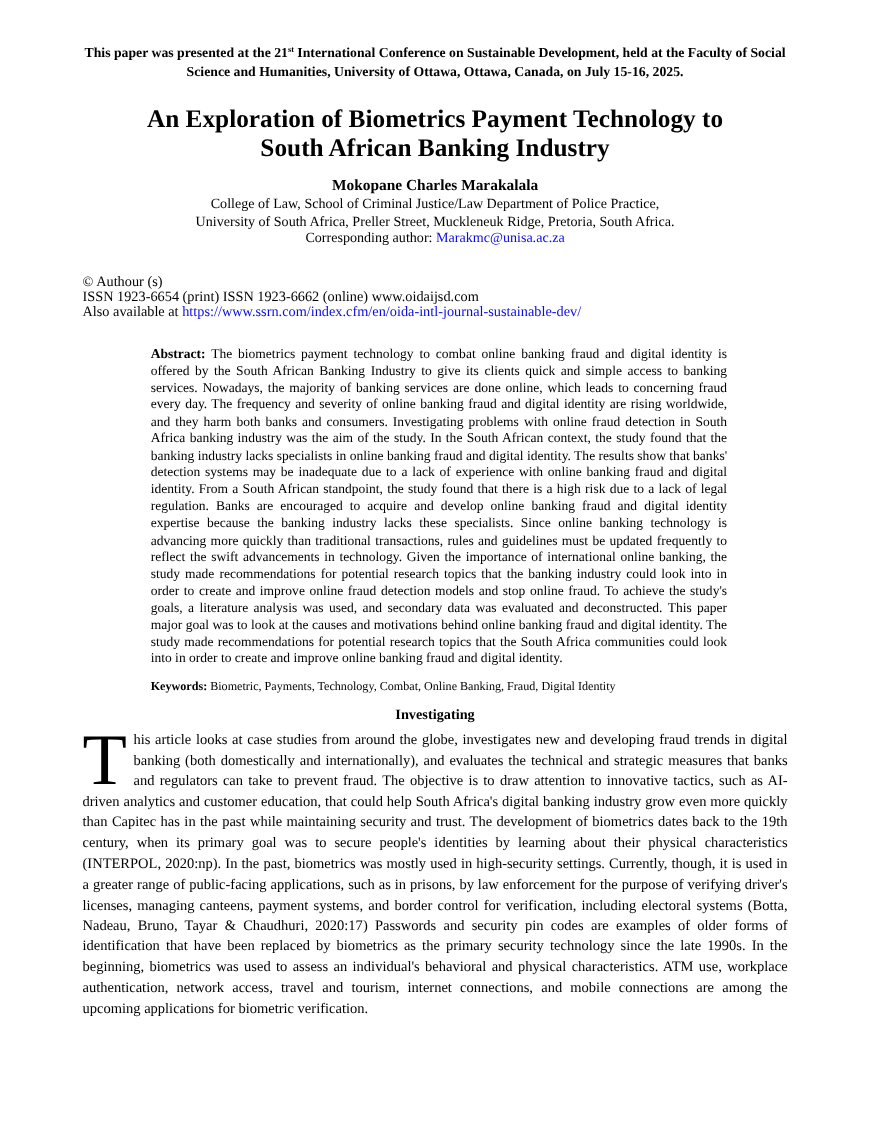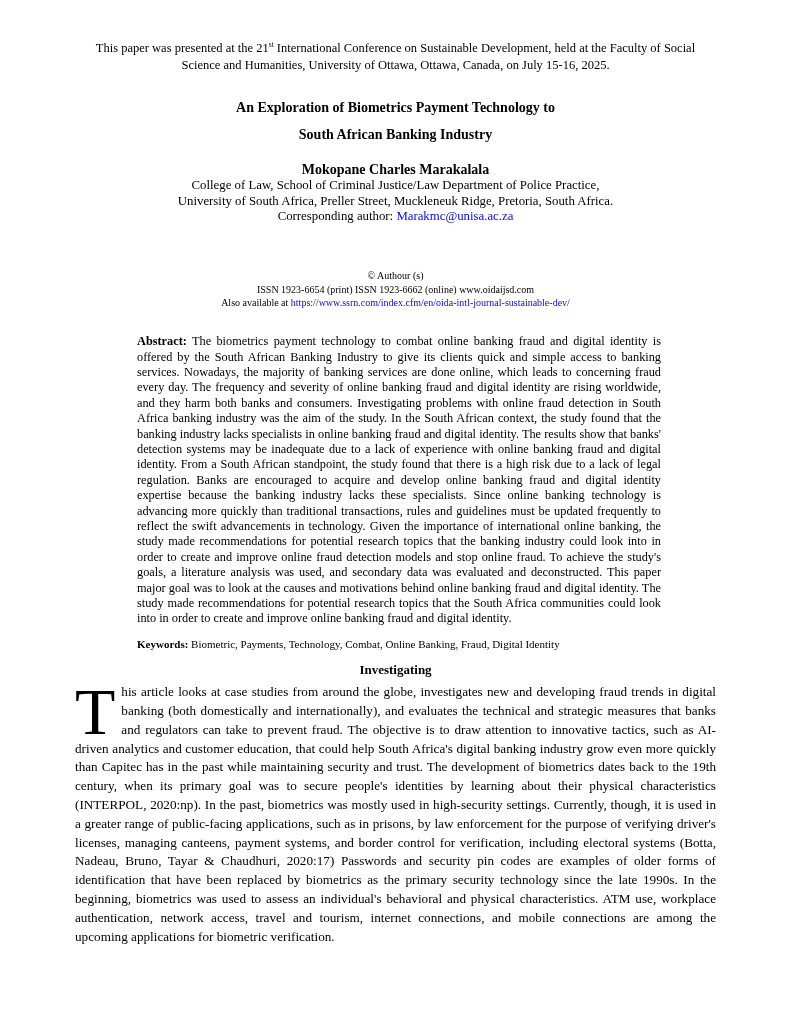--- a/index.html
+++ b/index.html
@@ -16,53 +16,52 @@
     color: #000000;
     overflow: hidden;
   }
   .content {
     padding: 0 75px;
   }
   .header-note {
     margin: 40px auto 0 auto;
     max-width: 650px;
     text-align: center;
-    font-weight: normal;
+    font-weight: bold;
     font-size: 12.5px;
     line-height: 17px;
   }
   .header-note sup {
     font-size: 0.6em;
     vertical-align: super;
     line-height: 0;
   }
   .paper-title {
     margin: 20px auto 0 auto;
     max-width: 640px;
     text-align: center;
     font-weight: bold;
-    font-size: 14px;
+    font-size: 23px;
     line-height: 27px;
   }
   .author-name {
     margin-top: 13px;
     text-align: center;
     font-weight: bold;
     font-size: 14px;
     line-height: 17px;
   }
   .affiliation-block {
     text-align: center;
     font-size: 12.8px;
     line-height: 15.6px;
   }
   .pub-block {
-    margin-top: 44px;
-    text-align: center;
-    font-size: 10px;
+    margin-top: 24px;
+    font-size: 13px;
     line-height: 13.8px;
   }
   a.doc-link {
     color: #0a0ae6;
     cursor: pointer;
   }
   .abstract-paragraph {
     margin: 24px 55px 0 62px;
     text-align: justify;
     font-size: 12.3px;

